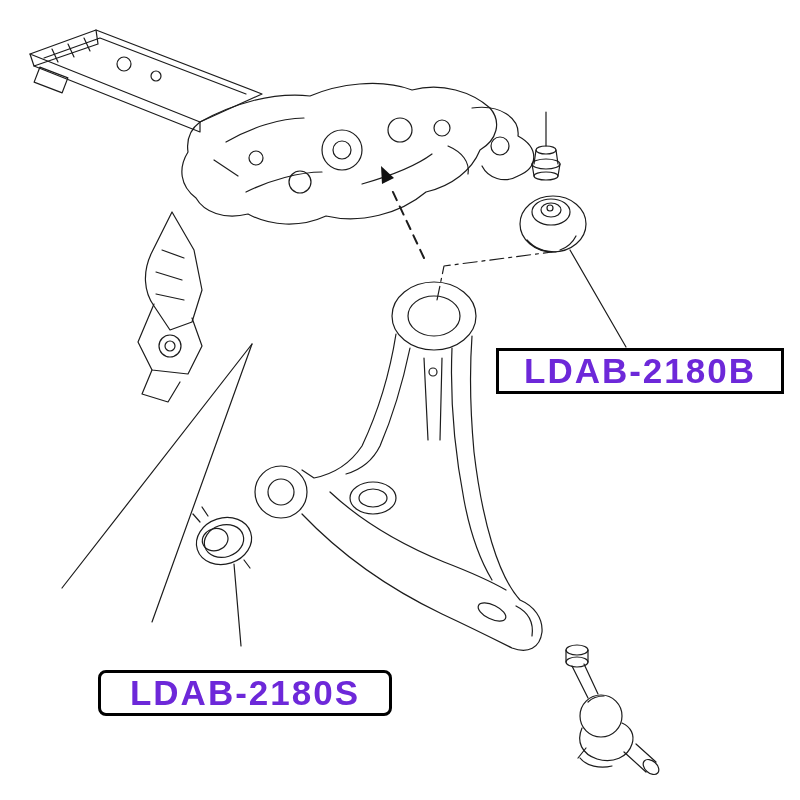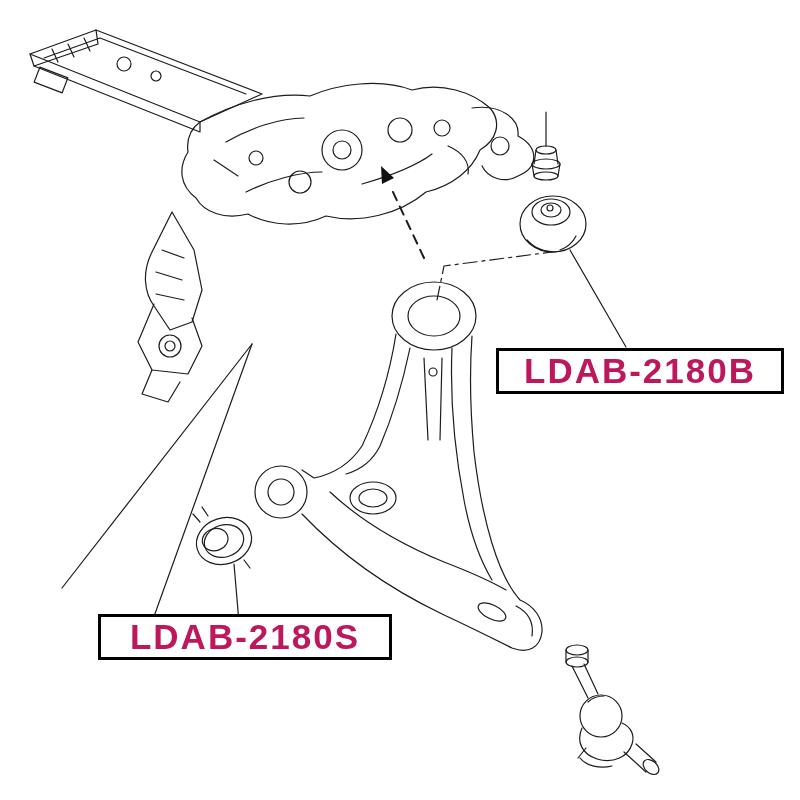--- a/index.html
+++ b/index.html
@@ -13,32 +13,32 @@
     height: 800px;
     background: #ffffff;
     overflow: hidden;
     font-family: "Liberation Sans", sans-serif;
   }
   svg { position: absolute; left: 0; top: 0; }
   .label-box {
     position: absolute;
     border: 3px solid #000000;
     background: #ffffff;
-    color: #be185d;
+    color: #6d28d9;
     display: flex;
     align-items: center;
     justify-content: center;
     font-family: "Liberation Sans", sans-serif;
     font-weight: bold;
     font-size: 35px;
     letter-spacing: 2px;
     white-space: nowrap;
   }
   #box-b { left: 496px; top: 348px; width: 282px; height: 40px; }
-  #box-s { left: 98px;  top: 614px; width: 288px; height: 40px; }
+  #box-s { left: 98px;  top: 670px; width: 288px; height: 40px; border-radius: 8px; }
 </style>
 </head>
 <body>
 
 <div class="canvas">
 
   <svg width="800" height="800" viewBox="0 0 800 800">
     <g stroke="#1c1c1c" stroke-width="1.2" fill="none" stroke-linecap="round" stroke-linejoin="round">
 
       <g>

